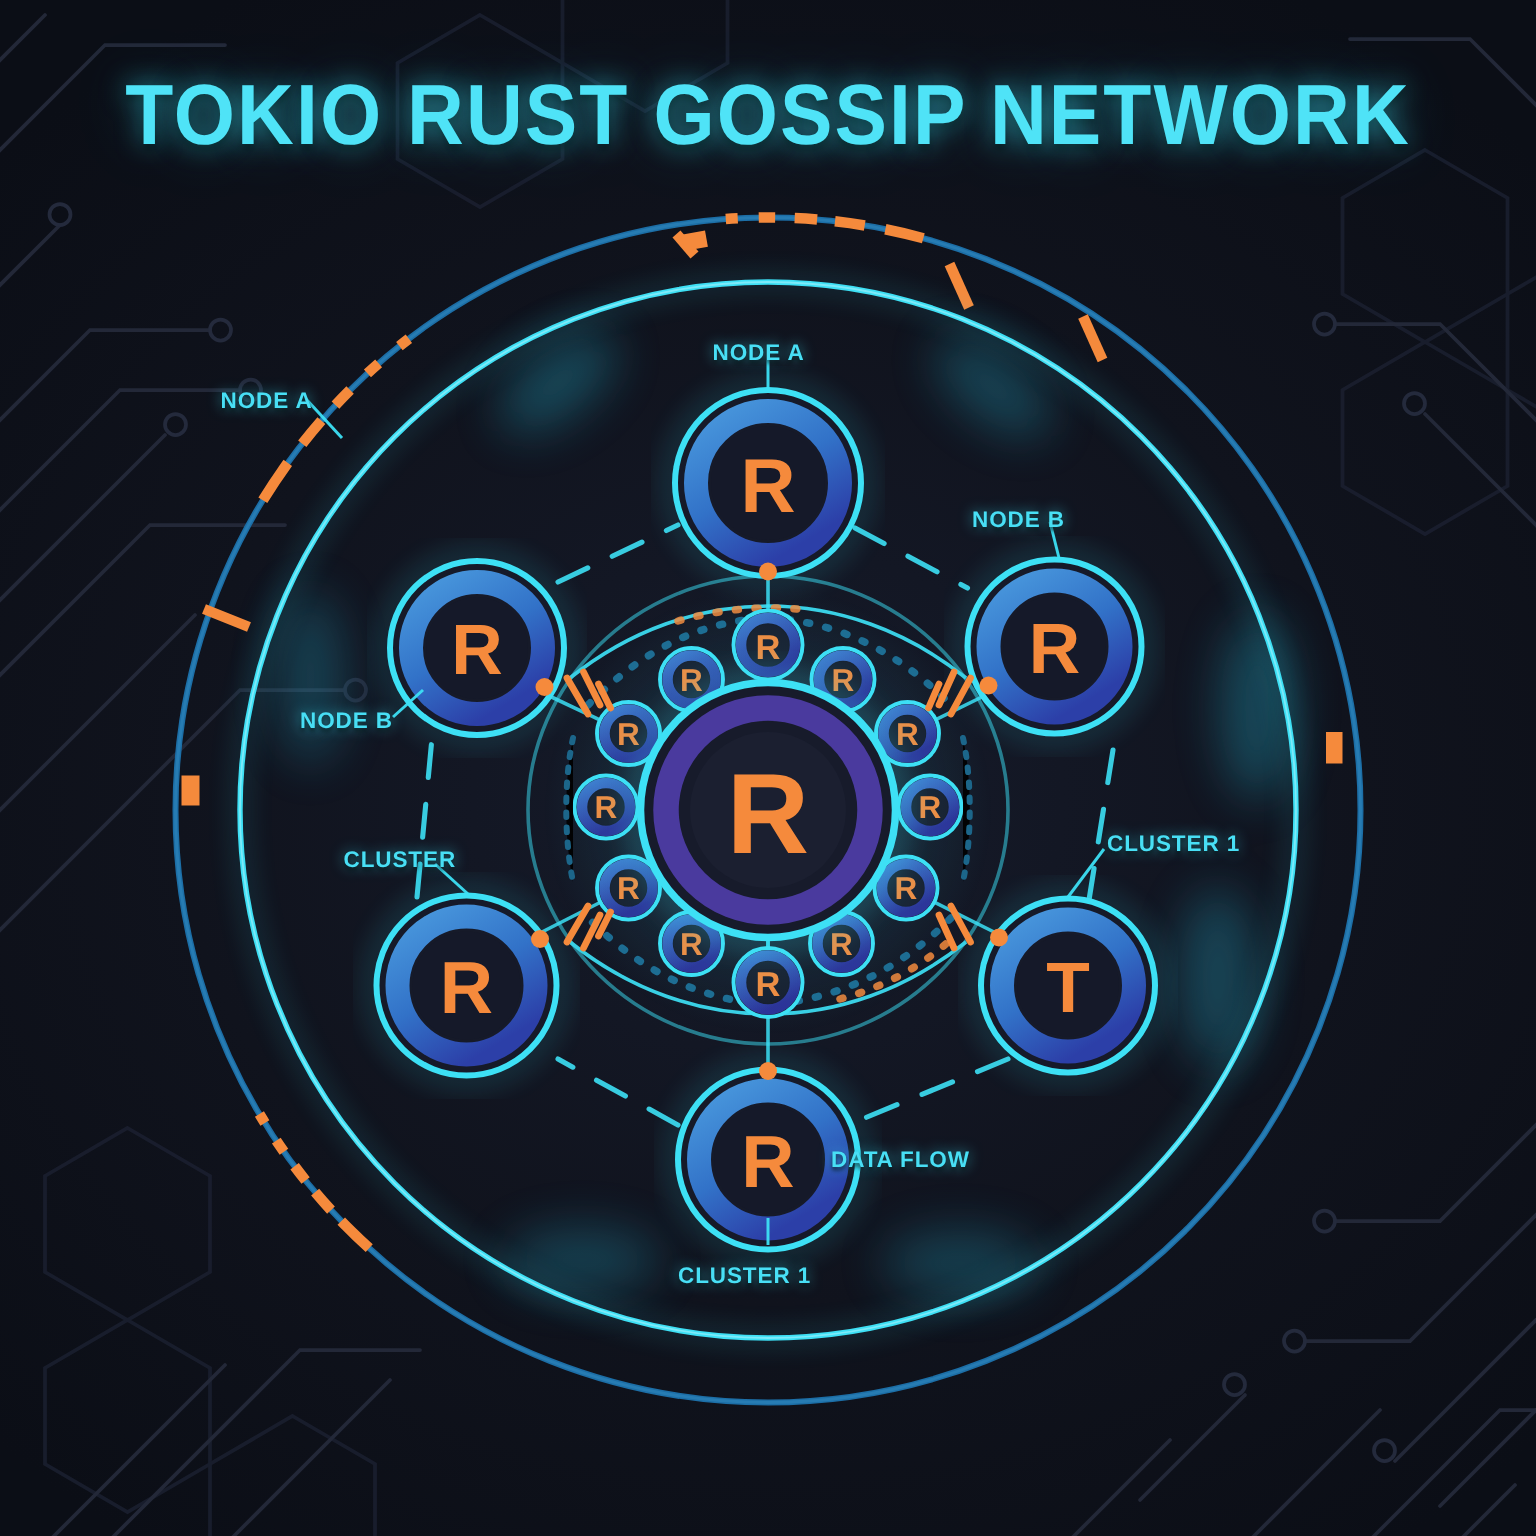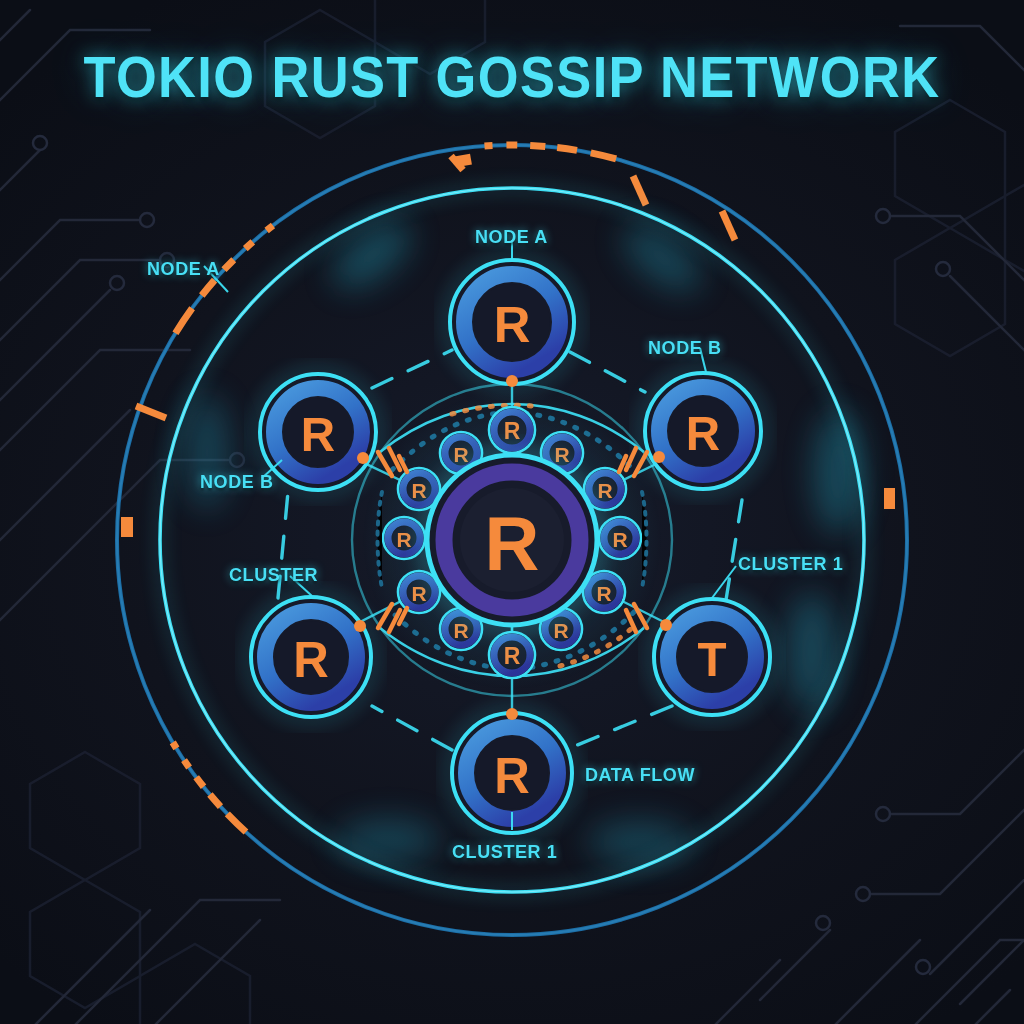--- a/index.html
+++ b/index.html
@@ -9,21 +9,21 @@
          background:
            radial-gradient(ellipse 70% 60% at 50% 52%, #161b2b 0%, #10131d 55%, #0b0e16 100%);
          overflow:hidden;}
   #stage svg{position:absolute;top:0;left:0;}
   .ttl{position:absolute;left:0;top:44px;width:1024px;text-align:center;
        font-size:57px;font-weight:bold;letter-spacing:1.5px;
        font-family:"Liberation Sans Narrow","Liberation Sans",sans-serif;
        color:#4fe3f7;text-transform:uppercase;
        text-shadow:0 0 18px rgba(61,224,245,.55),0 0 42px rgba(61,224,245,.30),0 3px 5px rgba(0,0,0,.8);
        transform:scaleX(.92);transform-origin:50% 50%;white-space:nowrap;}
-  .lbl{position:absolute;font-size:18px;font-weight:bold;letter-spacing:.6px;
+  .lbl{position:absolute;font-size:15px;font-weight:bold;letter-spacing:.6px;
        font-family:"Liberation Sans Narrow","Liberation Sans",sans-serif;
        color:#48dff5;text-transform:uppercase;white-space:nowrap;
        text-shadow:0 0 9px rgba(61,224,245,.65),0 2px 3px rgba(0,0,0,.85);}
 </style>
 </head>
 <body>
 
 <div id="stage">
 
   <svg id="bg" width="1024" height="1024">
@@ -366,16 +366,16 @@
     </svg>
 
   <div class="ttl">TOKIO RUST GOSSIP NETWORK</div>
 
   <div class="lbl" style="left:147px;top:259px;">NODE A</div>
   <div class="lbl" style="left:475px;top:227px;">NODE A</div>
   <div class="lbl" style="left:648px;top:338px;">NODE B</div>
   <div class="lbl" style="left:200px;top:472px;">NODE B</div>
   <div class="lbl" style="left:229px;top:565px;">CLUSTER</div>
   <div class="lbl" style="left:738px;top:554px;">CLUSTER 1</div>
-  <div class="lbl" style="left:585px;top:765px;">DATA FLOW</div>
+  <div class="lbl" style="left:554px;top:765px;">DATA FLOW</div>
   <div class="lbl" style="left:452px;top:842px;">CLUSTER 1</div>
 
 </div>
 
 </body></html>

